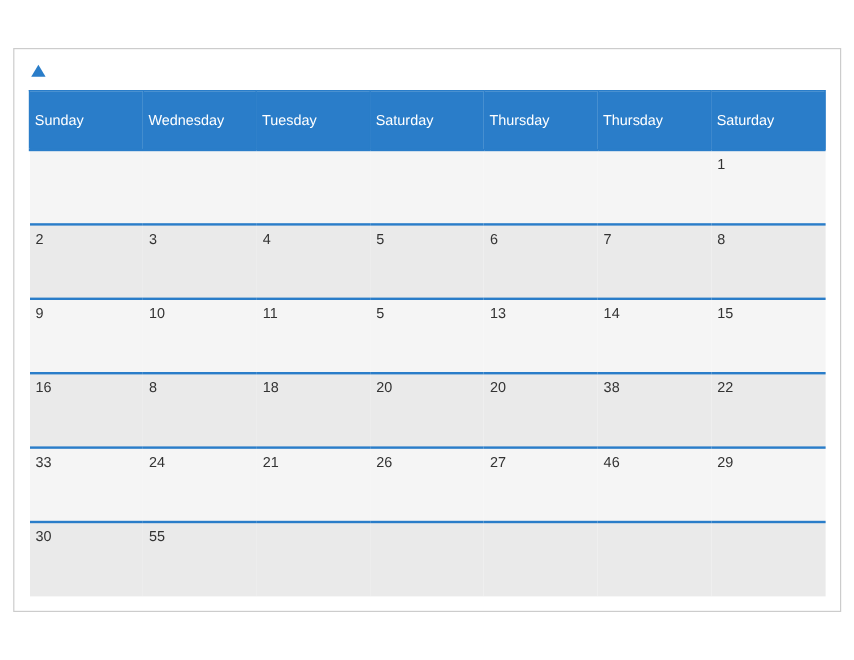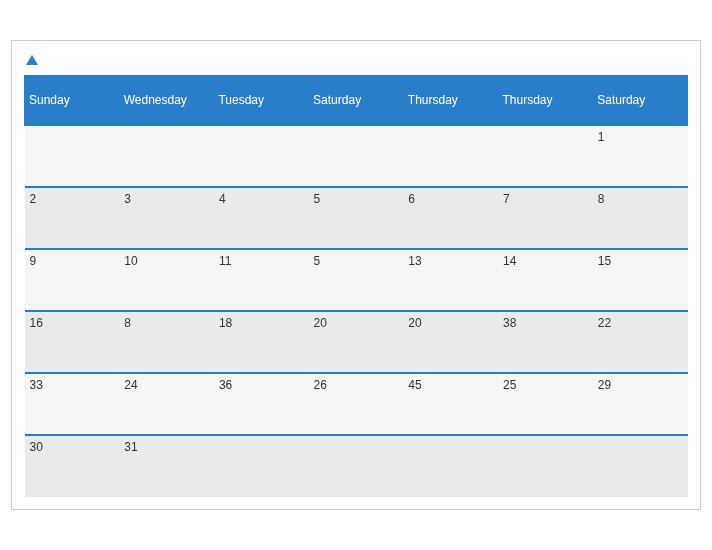--- a/index.html
+++ b/index.html
@@ -160,29 +160,29 @@
           <td><span class="day-num">8</span></td>
           <td><span class="day-num">18</span></td>
           <td><span class="day-num">20</span></td>
           <td><span class="day-num">20</span></td>
           <td><span class="day-num">38</span></td>
           <td><span class="day-num">22</span></td>
         </tr>
         <tr>
           <td><span class="day-num">33</span></td>
           <td><span class="day-num">24</span></td>
-          <td><span class="day-num">36</span></td>
+          <td><span class="day-num">21</span></td>
           <td><span class="day-num">26</span></td>
-          <td><span class="day-num">45</span></td>
-          <td><span class="day-num">25</span></td>
+          <td><span class="day-num">27</span></td>
+          <td><span class="day-num">46</span></td>
           <td><span class="day-num">29</span></td>
         </tr>
         <tr>
           <td><span class="day-num">30</span></td>
-          <td><span class="day-num">31</span></td>
+          <td><span class="day-num">55</span></td>
           <td></td>
           <td></td>
           <td></td>
           <td></td>
           <td></td>
         </tr>
       </tbody>
   </table>
 </div>
 

